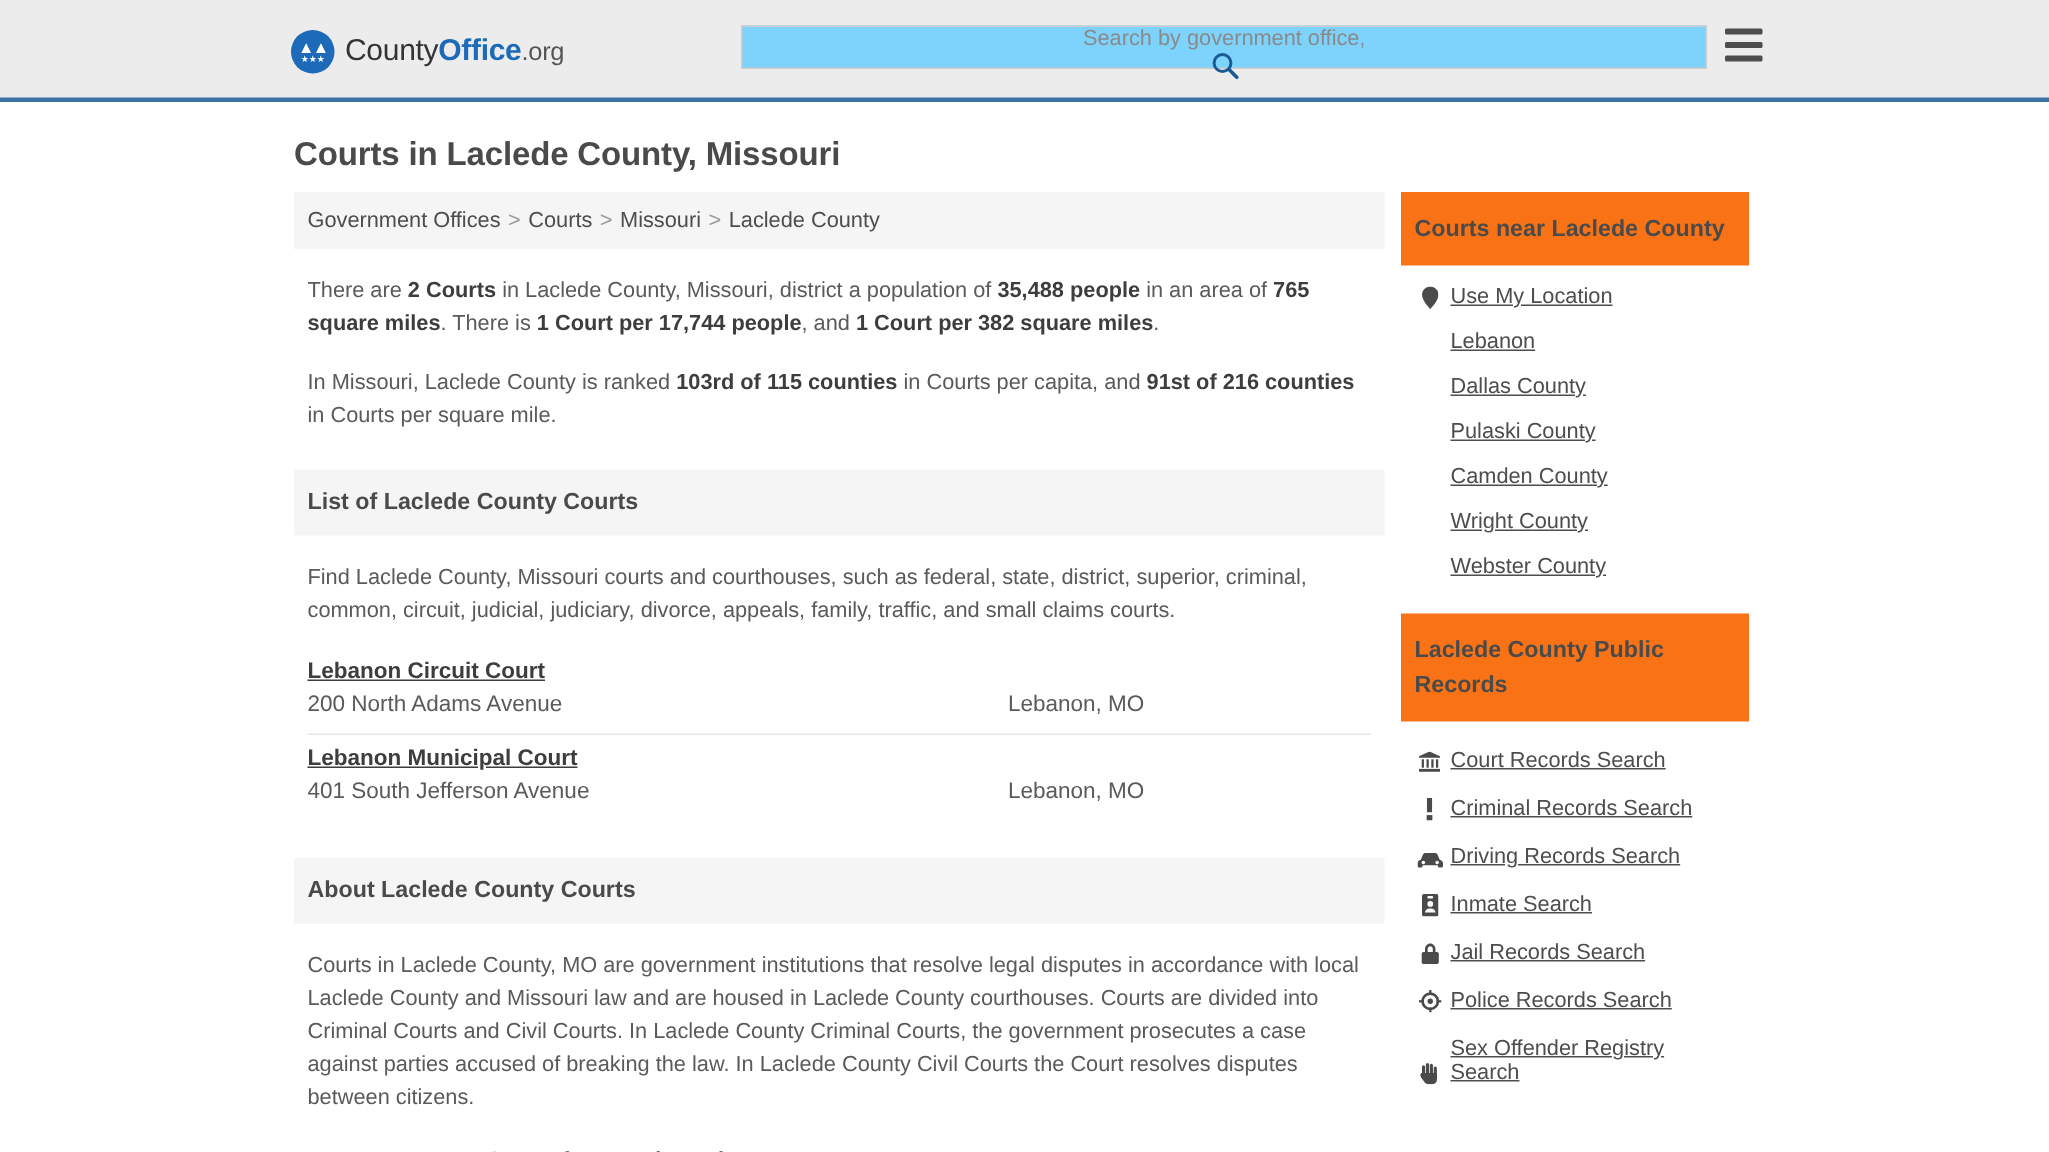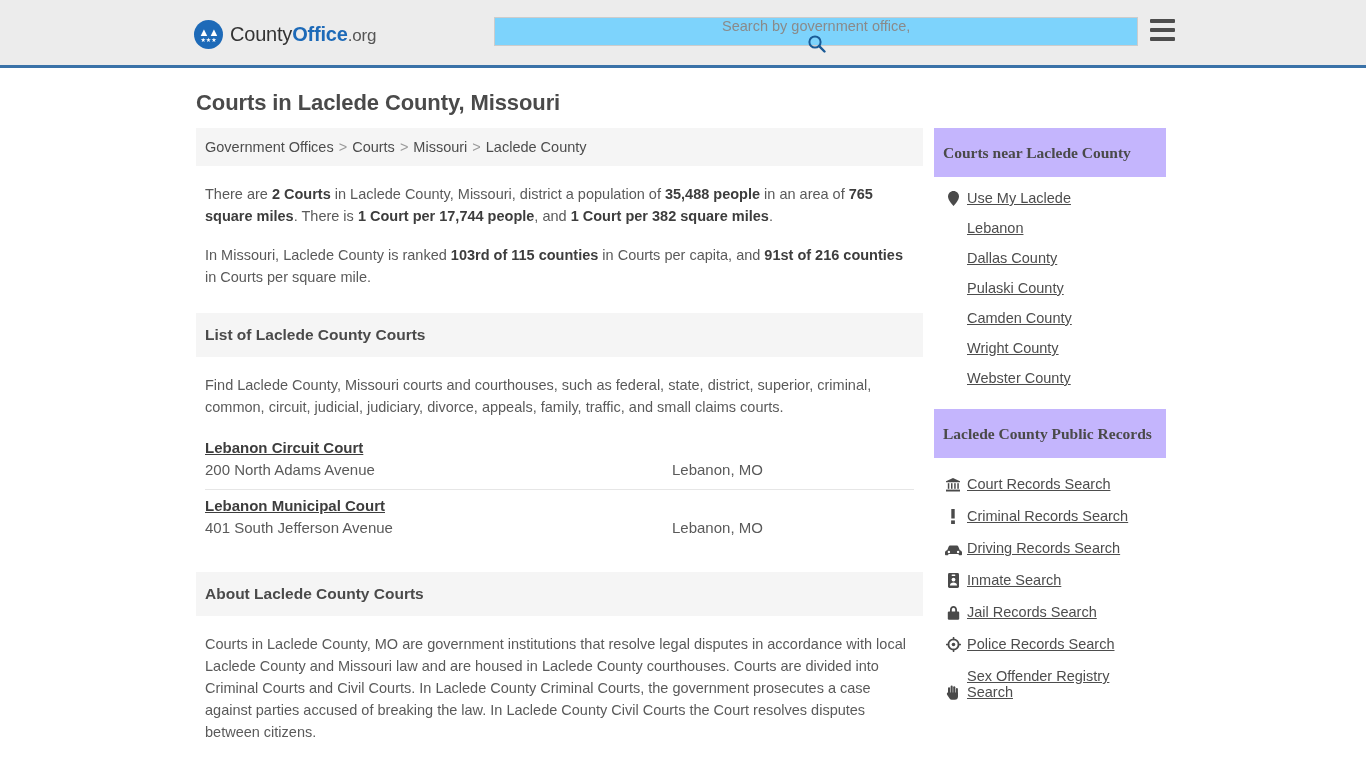--- a/index.html
+++ b/index.html
@@ -202,23 +202,22 @@
     flex: none;
   }
   .court-city {
     font-size: 15px;
     color: #5a5a5a;
   }
 
   
   .side-card { margin-bottom: 0; }
   .side-head {
-    background: #c4b5fd;
+    background: #f97316;
     padding: 13px 9px;
-    font-family: Liberation Serif, serif;
   }
   .side-head h3 {
     margin: 0;
     font-size: 15.5px;
     font-weight: bold;
     color: #4a4a4a;
     line-height: 23px;
   }
   .side-list { padding: 6px 9px 0 9px; }
   .side-item {
@@ -340,21 +339,21 @@
             <h3>Courts near Laclede County</h3>
           </div>
           <div class="side-list">
 
             <div class="side-item">
               <span class="ico">
                 <svg width="11" height="15" viewBox="0 0 11 15">
                   <path d="M5.5 0C2.46 0 0 2.46 0 5.5C0 9.5 5.5 15 5.5 15S11 9.5 11 5.5C11 2.46 8.54 0 5.5 0Z" fill="#4a4a4a"></path>
                 </svg>
               </span>
-              <a>Use My Laclede</a>
+              <a>Use My Location</a>
             </div>
 
             <div class="side-item">
               <span class="ico blank"></span>
               <a>Lebanon</a>
             </div>
             <div class="side-item">
               <span class="ico blank"></span>
               <a>Dallas County</a>
             </div>

